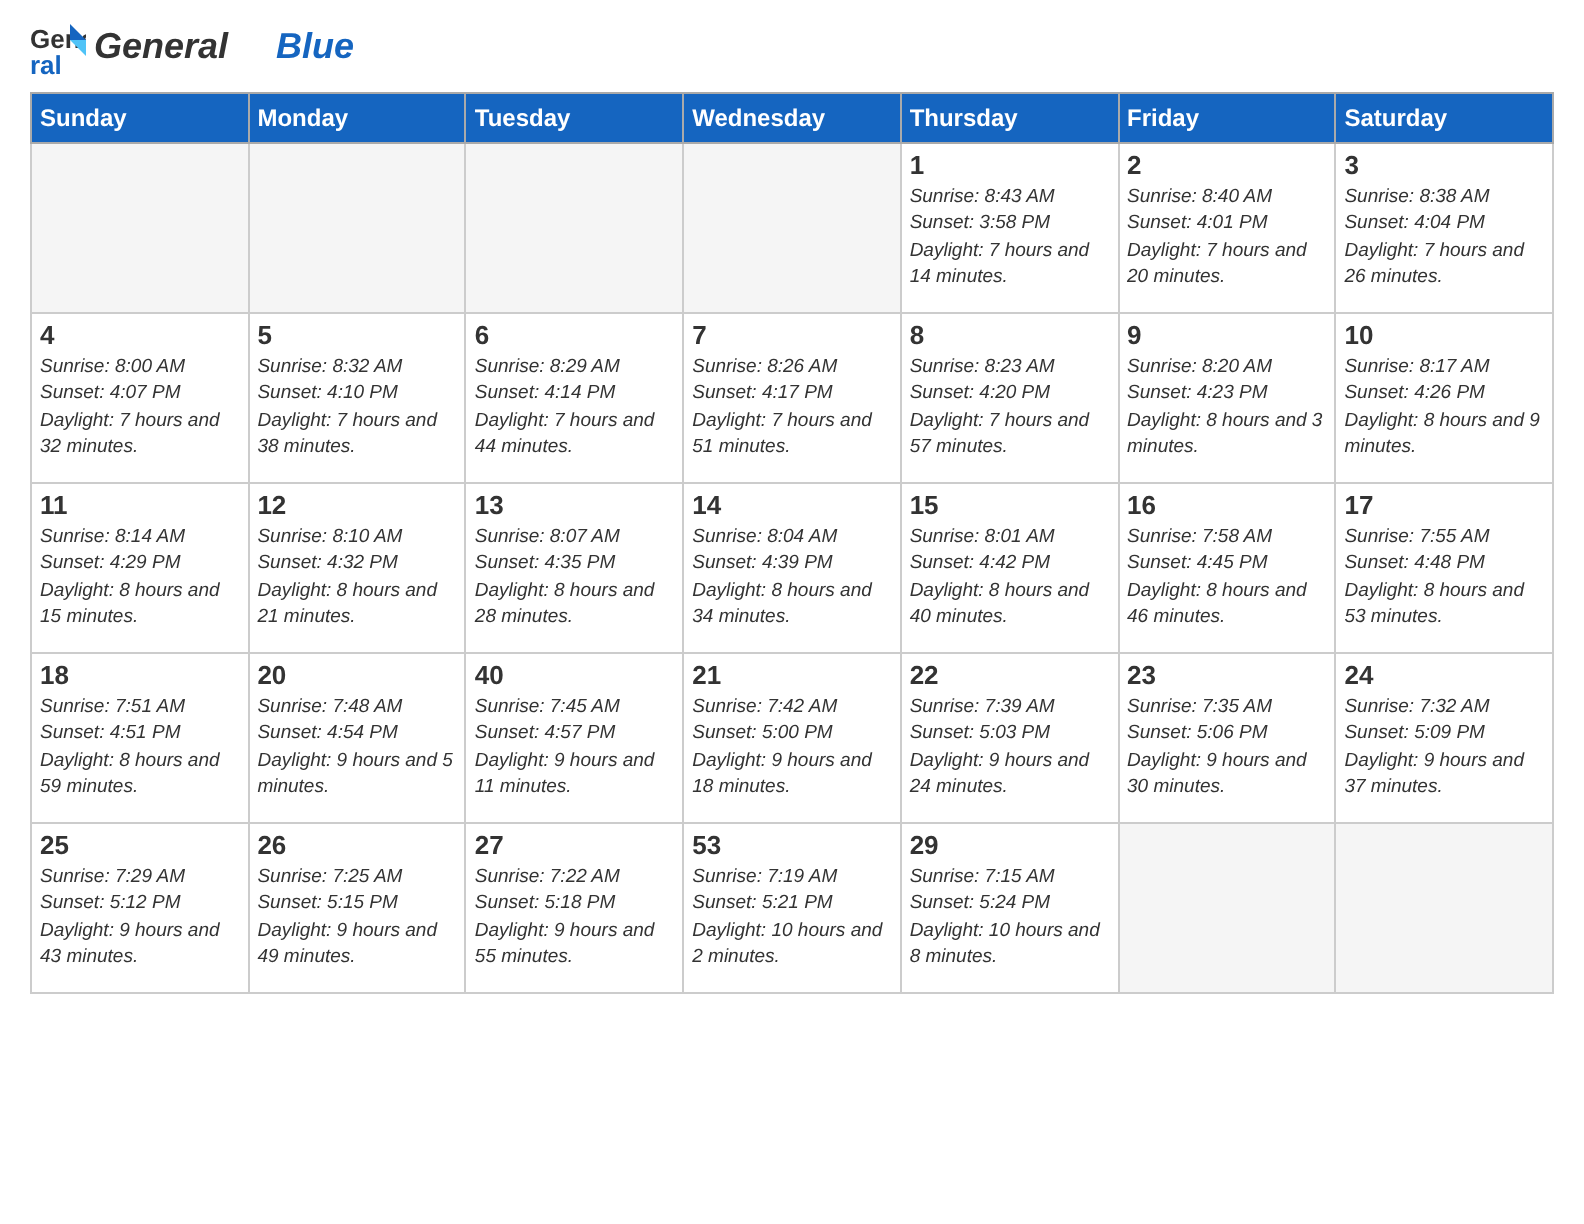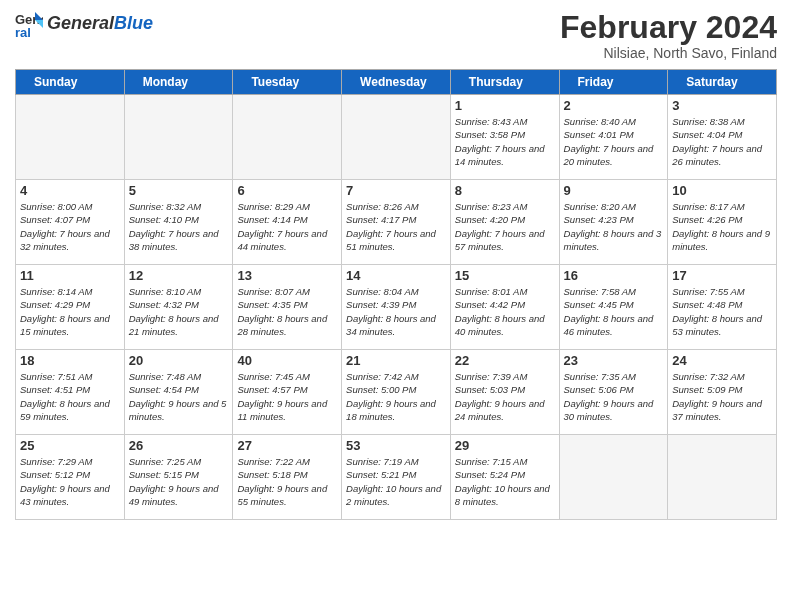--- a/index.html
+++ b/index.html
@@ -57,21 +57,21 @@
     .calendar {
       width: 100%;
       border-collapse: collapse;
       table-layout: fixed;
     }
     .calendar th {
       background: #1565c0;
       color: #fff;
       font-size: 12px;
       font-weight: bold;
-      padding: 5px 18px;
+      padding: 5px 4px;
       text-align: left;
       border: 1px solid #aaa;
     }
     .calendar td {
       border: 1px solid #ccc;
       vertical-align: top;
       padding: 3px 4px;
       height: 85px;
       font-size: 10px;
       color: #222;
@@ -101,27 +101,23 @@
   <div class="header">
     <div class="logo">
       <svg class="logo-icon" viewBox="0 0 28 28">
         <text x="0" y="14" font-size="13" font-weight="bold" fill="#333">Gene</text>
         <text x="0" y="27" font-size="13" font-weight="bold" fill="#1565c0">ral</text>
         <polygon points="20,2 28,10 20,10" fill="#1565c0"></polygon>
         <polygon points="20,10 28,10 28,18" fill="#4fc3f7"></polygon>
       </svg>
       <div>
         <div class="logo-text">
-          <span style="color:#333;">General</span><span style="color:#1565c0;">Blue</span>
+          <span style="color:#333;">General</span><span style="color:#1565c0;margin-left:24px;">Blue</span>
         </div>
       </div>
-    </div>
-    <div class="title-block">
-      <div class="month-title">February 2024</div>
-      <div class="location">Nilsiae, North Savo, Finland</div>
     </div>
   </div>
 
   <table class="calendar">
     <thead>
       <tr>
       <th>Sunday</th>
           <th>Monday</th>
           <th>Tuesday</th>
           <th>Wednesday</th>

